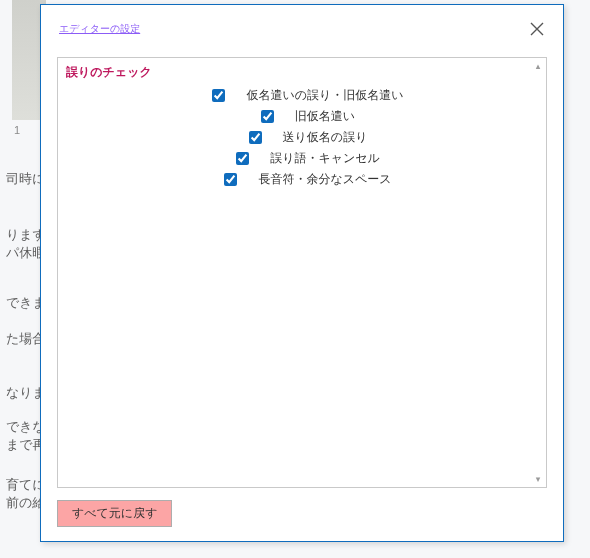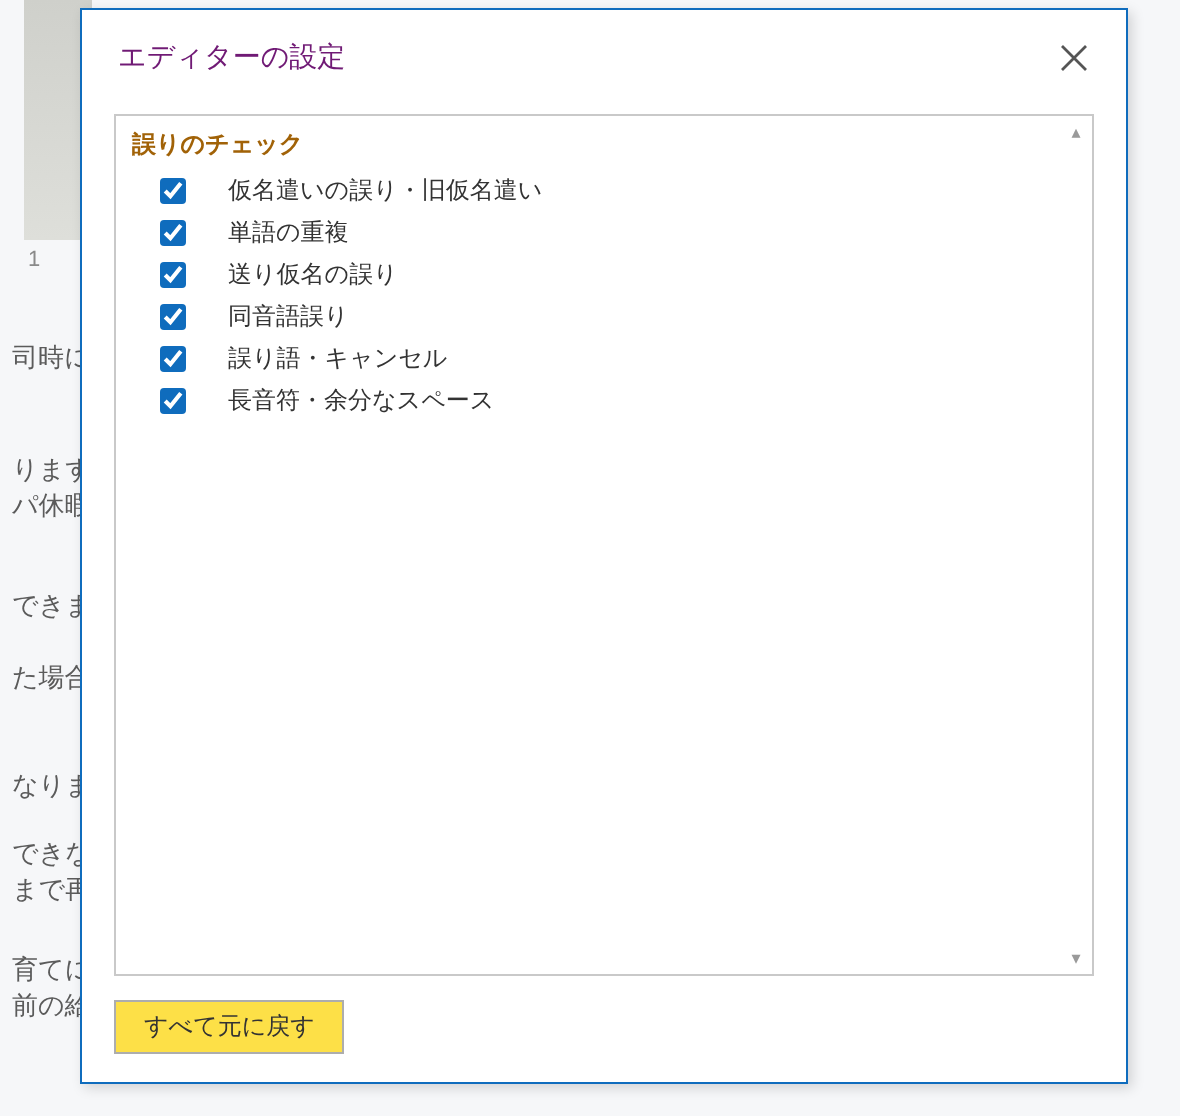--- a/index.html
+++ b/index.html
@@ -52,22 +52,23 @@
     flex-direction: column;
   }
 
   .titlebar {
     display: flex;
     align-items: center;
     justify-content: space-between;
     padding: 14px 16px 10px 18px;
   }
   .titlebar-title {
-    font-size: 14px;
-    color: #701a75;
+    font-size: 10px;
+    color: #8b5cf6;
+    text-decoration: underline;
   }
   .close-x {
     width: 20px;
     height: 20px;
     display: flex;
     align-items: center;
     justify-content: center;
     cursor: pointer;
     color: #555;
   }
@@ -82,30 +83,31 @@
   }
   .content-inner {
     position: absolute;
     inset: 0;
     padding: 6px 10px 6px 8px;
     overflow-y: auto;
   }
   .section-header {
     font-size: 12px;
     font-weight: bold;
-    color: #a16207;
+    color: #be185d;
     margin: 0 0 4px 0;
   }
   .chk-row {
     display: flex;
     align-items: center;
     gap: 21px;
     padding: 2px 0 2px 14px;
     font-size: 12px;
     color: #333;
+    justify-content: center;
   }
   input[type=checkbox] {
     width: 13px;
     height: 13px;
     accent-color: #0f6cbd;
     margin: 0;
   }
 
   
   .scroll-arrow {
@@ -123,21 +125,21 @@
   .scroll-arrow.bottom { bottom: 2px; }
 
   .button-bar {
     display: flex;
     align-items: center;
     padding: 10px 16px 14px 16px;
   }
   .spacer { flex: 1; }
   .btn {
     border: 1px solid #adadad;
-    background: #fde047;
+    background: #fca5a5;
     color: #333;
     font-size: 12px;
     padding: 4px 14px;
     min-width: 74px;
     text-align: center;
     cursor: pointer;
     margin-left: 8px;
     font-family: inherit;
   }
   .btn.reset { margin-left: 0; }
@@ -178,29 +180,25 @@
     <div class="scroll-arrow bottom">▾</div>
     <div class="content-inner">
       <div class="section-header">誤りのチェック</div>
       <div id="chk-list">
           <label class="chk-row">
             <input type="checkbox" checked="" style="">
             <span>仮名遣いの誤り・旧仮名遣い</span>
           </label>
           <label class="chk-row">
             <input type="checkbox" checked="" style="">
-            <span>単語の重複</span>
+            <span>旧仮名遣い</span>
           </label>
           <label class="chk-row">
             <input type="checkbox" checked="" style="">
             <span>送り仮名の誤り</span>
-          </label>
-          <label class="chk-row">
-            <input type="checkbox" checked="" style="">
-            <span>同音語誤り</span>
           </label>
           <label class="chk-row">
             <input type="checkbox" checked="" style="">
             <span>誤り語・キャンセル</span>
           </label>
           <label class="chk-row">
             <input type="checkbox" checked="" style="">
             <span>長音符・余分なスペース</span>
           </label>
         </div>

